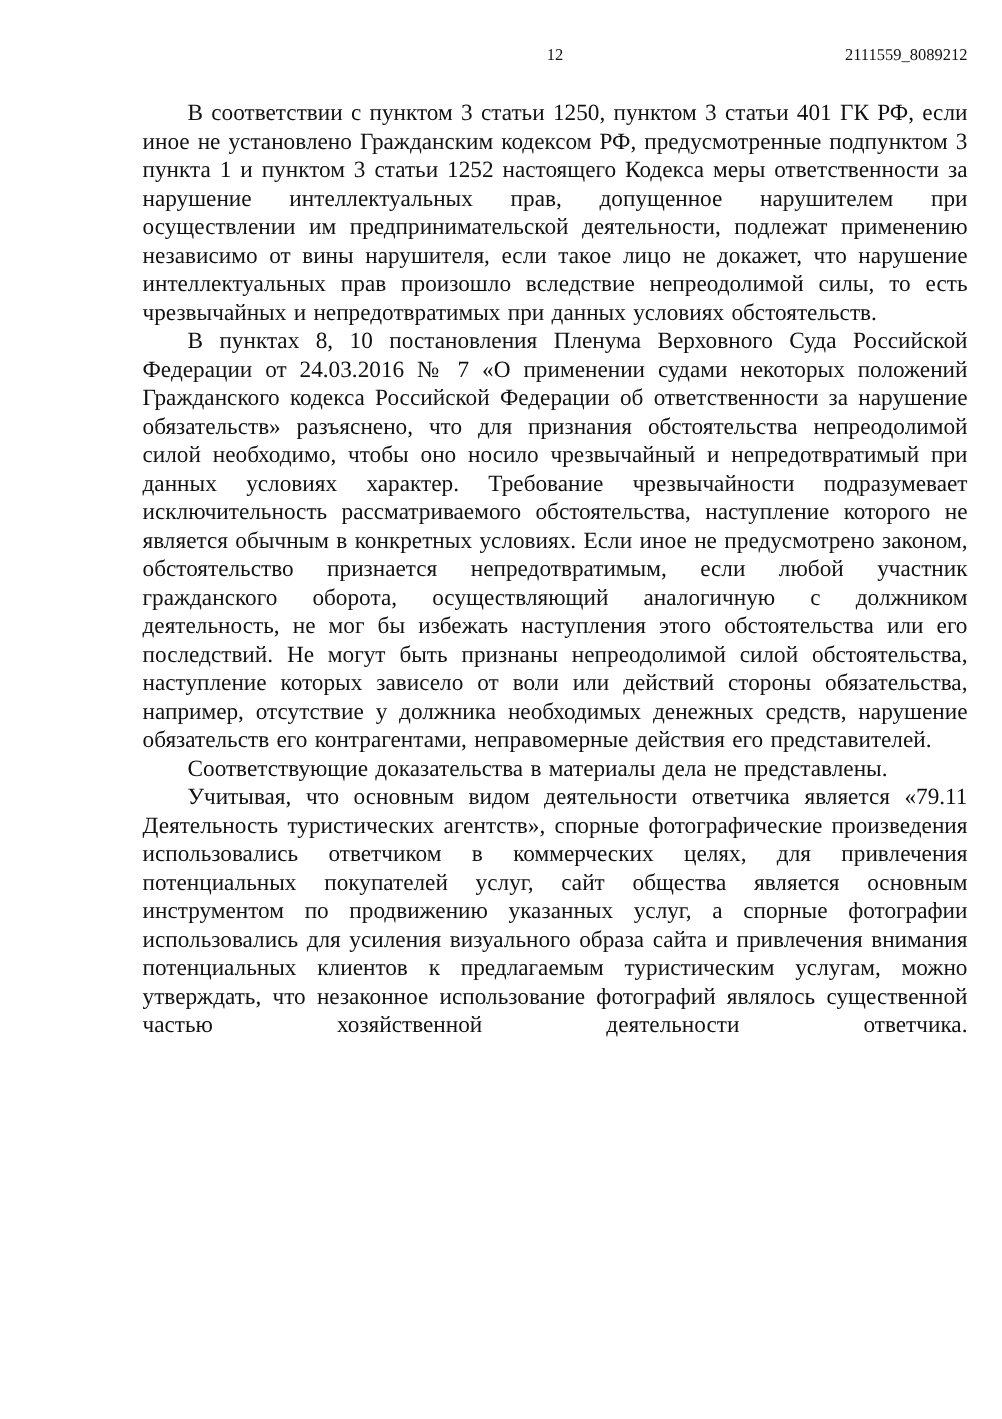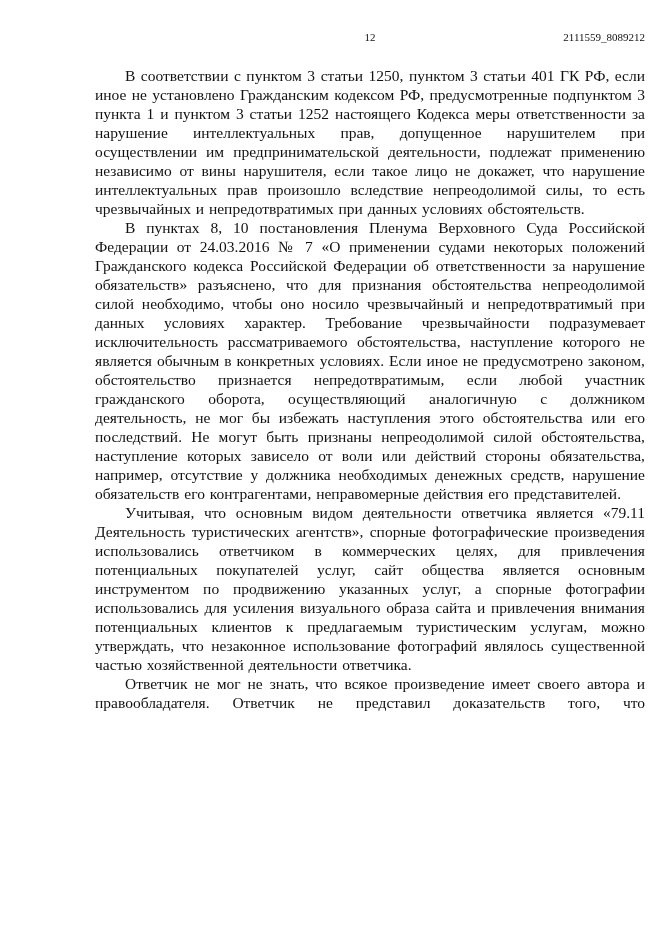--- a/index.html
+++ b/index.html
@@ -62,16 +62,16 @@
 <body>
 
 <div class="page">
   <div class="header">
     <span class="page-number">12</span>
     <span class="doc-number">2111559_8089212</span>
   </div>
   <div class="body-text">
       <p class="para">В соответствии с пунктом 3 статьи 1250, пунктом 3 статьи 401 ГК РФ, если иное не установлено Гражданским кодексом РФ, предусмотренные подпунктом 3 пункта 1 и пунктом 3 статьи 1252 настоящего Кодекса меры ответственности за нарушение интеллектуальных прав, допущенное нарушителем при осуществлении им предпринимательской деятельности, подлежат применению независимо от вины нарушителя, если такое лицо не докажет, что нарушение интеллектуальных прав произошло вследствие непреодолимой силы, то есть чрезвычайных и непредотвратимых при данных условиях обстоятельств.</p>
       <p class="para">В пунктах 8, 10 постановления Пленума Верховного Суда Российской Федерации от 24.03.2016 № 7 «О применении судами некоторых положений Гражданского кодекса Российской Федерации об ответственности за нарушение обязательств» разъяснено, что для признания обстоятельства непреодолимой силой необходимо, чтобы оно носило чрезвычайный и непредотвратимый при данных условиях характер. Требование чрезвычайности подразумевает исключительность рассматриваемого обстоятельства, наступление которого не является обычным в конкретных условиях. Если иное не предусмотрено законом, обстоятельство признается непредотвратимым, если любой участник гражданского оборота, осуществляющий аналогичную с должником деятельность, не мог бы избежать наступления этого обстоятельства или его последствий. Не могут быть признаны непреодолимой силой обстоятельства, наступление которых зависело от воли или действий стороны обязательства, например, отсутствие у должника необходимых денежных средств, нарушение обязательств его контрагентами, неправомерные действия его представителей.</p>
+      <p class="para">Соответствующие доказательства в материалы дела не представлены.</p>
       <p class="para">Учитывая, что основным видом деятельности ответчика является «79.11 Деятельность туристических агентств», спорные фотографические произведения использовались ответчиком в коммерческих целях, для привлечения потенциальных покупателей услуг, сайт общества является основным инструментом по продвижению указанных услуг, а спорные фотографии использовались для усиления визуального образа сайта и привлечения внимания потенциальных клиентов к предлагаемым туристическим услугам, можно утверждать, что незаконное использование фотографий являлось существенной частью хозяйственной деятельности ответчика.</p>
-      <p class="para">Ответчик не мог не знать, что всякое произведение имеет своего автора и правообладателя. Ответчик не представил доказательств того, что</p>
     </div>
 </div>
 
 </body></html>

